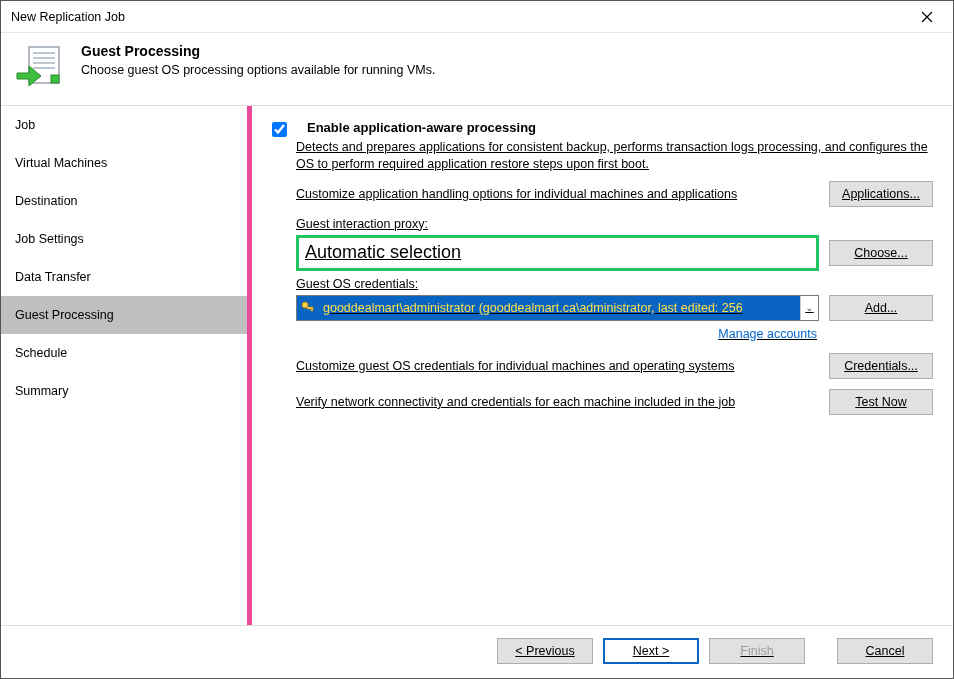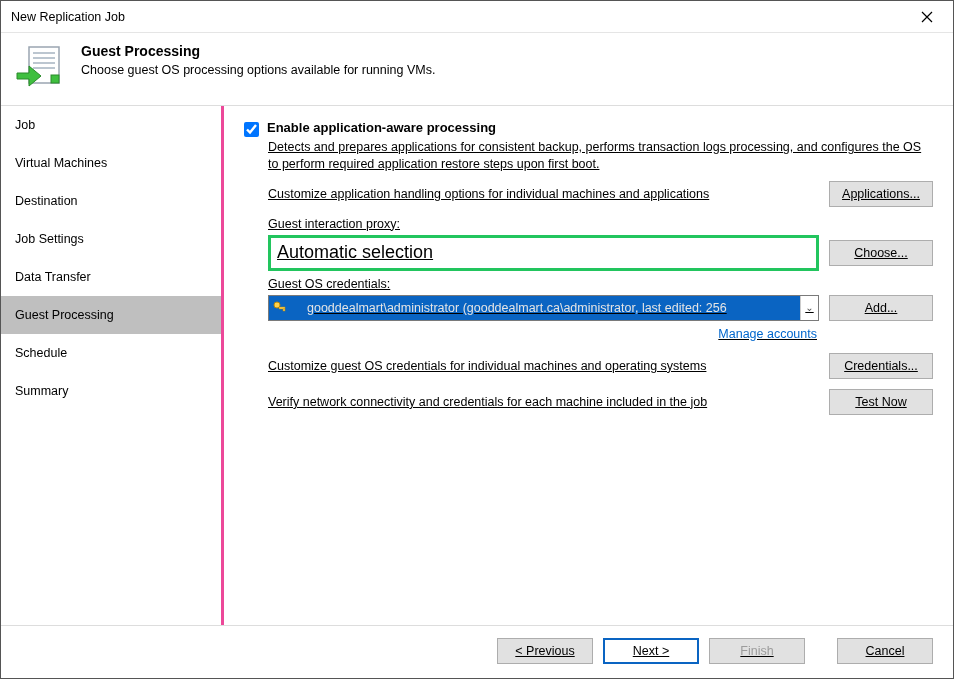--- a/index.html
+++ b/index.html
@@ -58,40 +58,40 @@
     margin: 0;
     font-size: 12.5px;
   }
   .body {
     flex: 1;
     display: flex;
     border-top: 1px solid #ddd;
     min-height: 0;
   }
   .sidebar {
-    width: 223px;
-    border-right: 3px solid #ec4899;
+    width: 251px;
+    border-right: 5px solid #ec4899;
     padding-top: 0;
   }
   .sidebar-item {
     padding: 12px 14px;
     cursor: pointer;
   }
   .sidebar-item.active {
     background: #bfbfbf;
   }
   .content {
     flex: 1;
     padding: 14px 20px 10px 20px;
     overflow: auto;
   }
   .checkbox-row {
     display: flex;
     align-items: flex-start;
-    gap: 8px;
+    gap: 20px;
     margin-bottom: 2px;
   }
   .checkbox-row input[type=checkbox] {
     margin: 2px 0 0 0;
     width: 15px;
     height: 15px;
   }
   .checkbox-row label {
     font-weight: 700;
     font-size: 13px;
@@ -157,23 +157,23 @@
     border: 1px solid #7a7a7a;
     display: flex;
     align-items: stretch;
     background: #fff;
     overflow: hidden;
   }
   .combo-sel {
     flex: 1;
     display: flex;
     align-items: center;
-    gap: 20px;
+    gap: 8px;
     background: #0a64c2;
-    color: #e5e5e5;
+    color: #fde047;
     padding: 0 4px;
     white-space: nowrap;
     overflow: hidden;
   }
   .combo-arrow {
     width: 18px;
     display: flex;
     align-items: center;
     justify-content: center;
     background: #fff;

